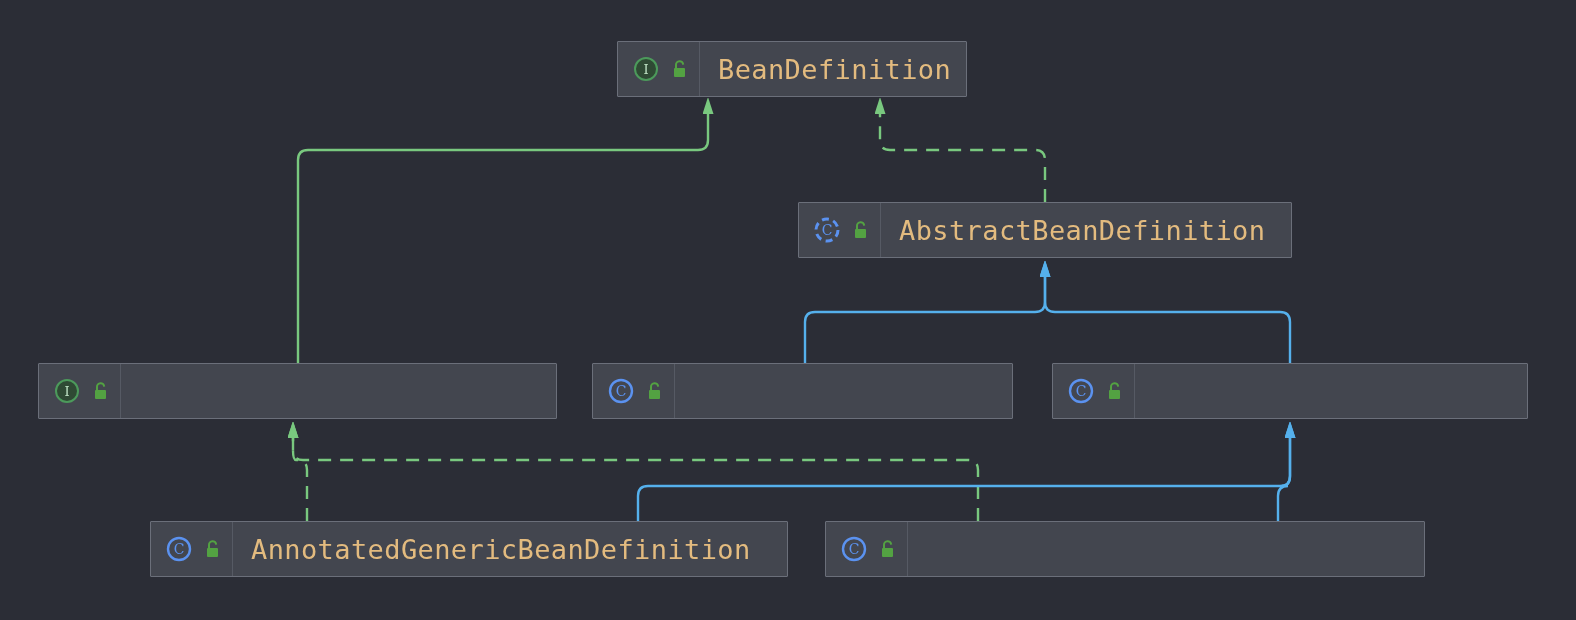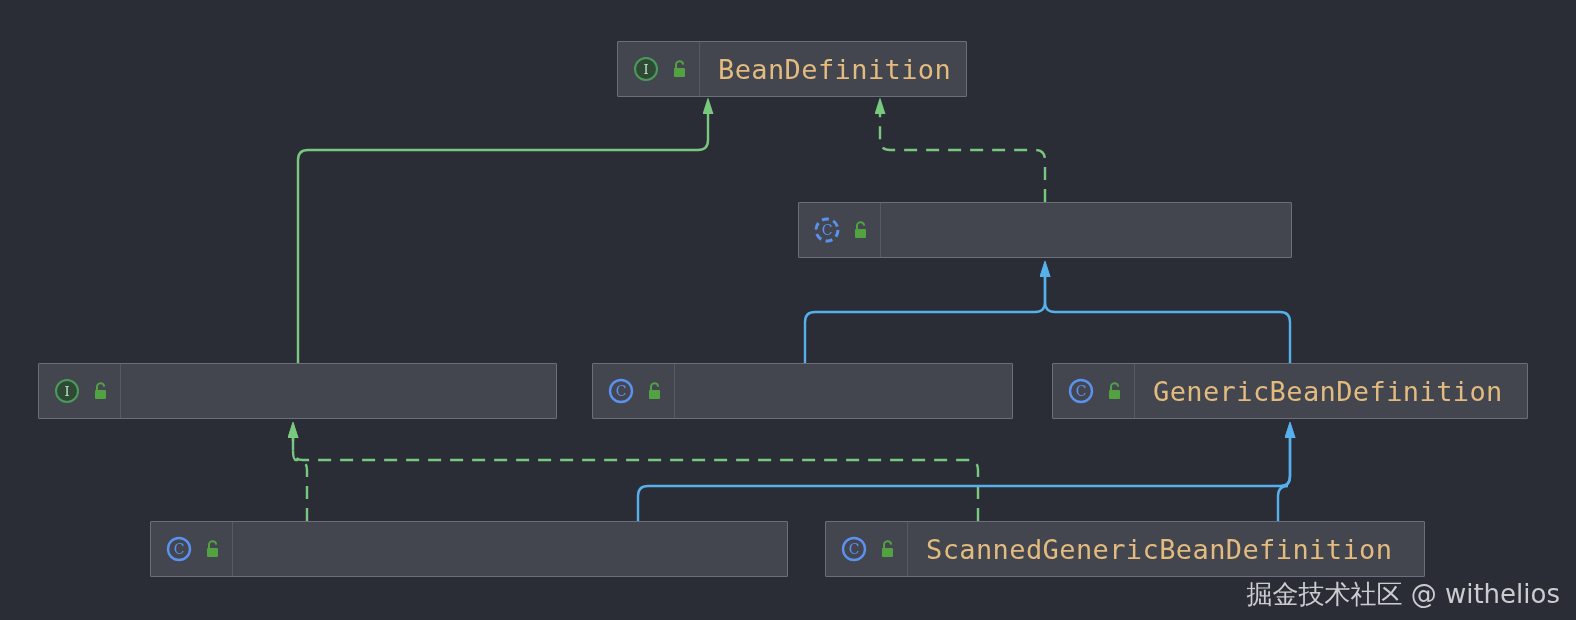--- a/index.html
+++ b/index.html
@@ -111,20 +111,21 @@
         <div class="node-gutter">
           <svg width="30" height="30" viewBox="0 0 30 30" class="icon-kind">
             <circle cx="15" cy="15" r="11" fill="none" stroke="#5b92f0" stroke-width="3" stroke-dasharray="7 4.6"></circle>
             <text x="15" y="20" text-anchor="middle" font-size="14" font-family="&quot;DejaVu Serif&quot;, serif" fill="#5b92f0">C</text>
           </svg>
           <svg width="20" height="22" viewBox="0 0 20 22" class="icon-lock">
             <rect x="4" y="10" width="11" height="9" rx="1" fill="#53a242"></rect>
             <path d="M 6 10 L 6 7 A 3.6 3.6 0 0 1 13.2 6.6" fill="none" stroke="#53a242" stroke-width="2"></path>
           </svg>
         </div>
+        <span class="node-label">AbstractBeanDefinition</span>
       </div>
       <div class="node" style="left: 38px; top: 363px; width: 519px; height: 56px;">
         <div class="node-gutter">
           <svg width="30" height="30" viewBox="0 0 30 30" class="icon-kind">
             <circle cx="15" cy="15" r="11" fill="#2f4a34" stroke="#4c9a5b" stroke-width="2"></circle>
             <text x="15" y="20" text-anchor="middle" font-size="13" font-family="&quot;DejaVu Serif&quot;, serif" fill="#bfe3c4">I</text>
           </svg>
           <svg width="20" height="22" viewBox="0 0 20 22" class="icon-lock">
             <rect x="4" y="10" width="11" height="9" rx="1" fill="#53a242"></rect>
             <path d="M 6 10 L 6 7 A 3.6 3.6 0 0 1 13.2 6.6" fill="none" stroke="#53a242" stroke-width="2"></path>
@@ -147,44 +148,42 @@
         <div class="node-gutter">
           <svg width="30" height="30" viewBox="0 0 30 30" class="icon-kind">
             <circle cx="15" cy="15" r="11" fill="none" stroke="#5b92f0" stroke-width="2.4"></circle>
             <text x="15" y="20" text-anchor="middle" font-size="14" font-family="&quot;DejaVu Serif&quot;, serif" fill="#5b92f0">C</text>
           </svg>
           <svg width="20" height="22" viewBox="0 0 20 22" class="icon-lock">
             <rect x="4" y="10" width="11" height="9" rx="1" fill="#53a242"></rect>
             <path d="M 6 10 L 6 7 A 3.6 3.6 0 0 1 13.2 6.6" fill="none" stroke="#53a242" stroke-width="2"></path>
           </svg>
         </div>
-        <span class="node-label">GenericBeanDefinition</span>
       </div>
       <div class="node" style="left: 150px; top: 521px; width: 638px; height: 56px;">
         <div class="node-gutter">
           <svg width="30" height="30" viewBox="0 0 30 30" class="icon-kind">
             <circle cx="15" cy="15" r="11" fill="none" stroke="#5b92f0" stroke-width="2.4"></circle>
             <text x="15" y="20" text-anchor="middle" font-size="14" font-family="&quot;DejaVu Serif&quot;, serif" fill="#5b92f0">C</text>
           </svg>
           <svg width="20" height="22" viewBox="0 0 20 22" class="icon-lock">
             <rect x="4" y="10" width="11" height="9" rx="1" fill="#53a242"></rect>
             <path d="M 6 10 L 6 7 A 3.6 3.6 0 0 1 13.2 6.6" fill="none" stroke="#53a242" stroke-width="2"></path>
           </svg>
         </div>
+        <span class="node-label">AnnotatedGenericBeanDefinition</span>
       </div>
       <div class="node" style="left: 825px; top: 521px; width: 600px; height: 56px;">
         <div class="node-gutter">
           <svg width="30" height="30" viewBox="0 0 30 30" class="icon-kind">
             <circle cx="15" cy="15" r="11" fill="none" stroke="#5b92f0" stroke-width="2.4"></circle>
             <text x="15" y="20" text-anchor="middle" font-size="14" font-family="&quot;DejaVu Serif&quot;, serif" fill="#5b92f0">C</text>
           </svg>
           <svg width="20" height="22" viewBox="0 0 20 22" class="icon-lock">
             <rect x="4" y="10" width="11" height="9" rx="1" fill="#53a242"></rect>
             <path d="M 6 10 L 6 7 A 3.6 3.6 0 0 1 13.2 6.6" fill="none" stroke="#53a242" stroke-width="2"></path>
           </svg>
         </div>
-        <span class="node-label">ScannedGenericBeanDefinition</span>
       </div>
     </div>
 
-  <div id="watermark">掘金技术社区 @ withelios</div>
 
 </div>
 
 </body></html>

